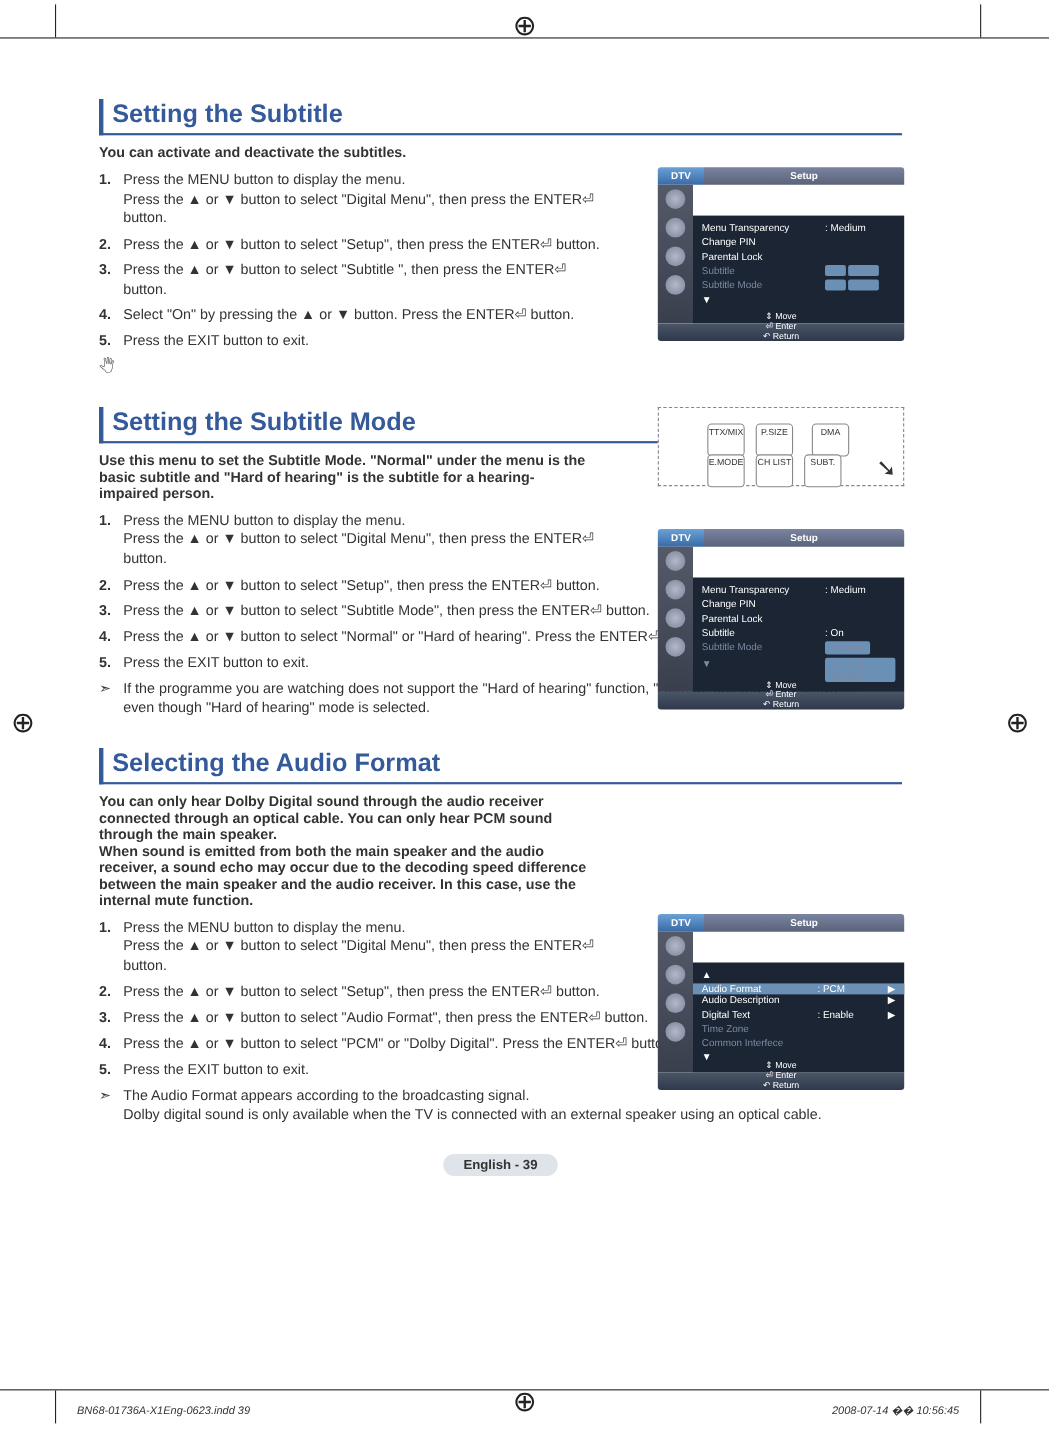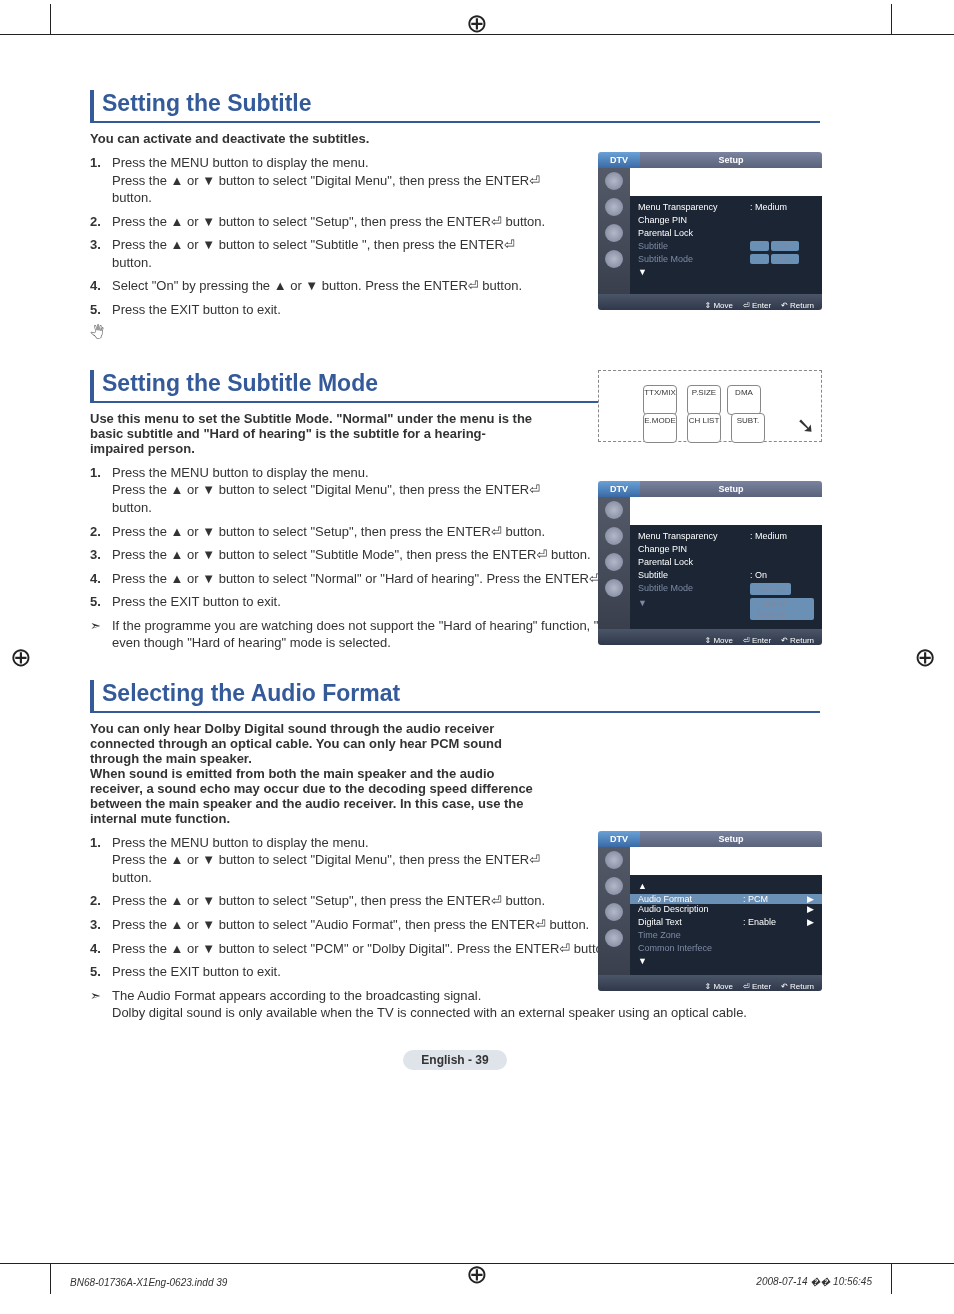--- a/index.html
+++ b/index.html
@@ -34,21 +34,21 @@
   .osd-body { display: flex; }
   .osd-side { width: 32px; background: linear-gradient(#555a68,#3a3f4d); display: flex; flex-direction: column; align-items: center; padding: 4px 0; gap: 8px; }
   .osd-side .sicon { width: 18px; height: 18px; border-radius: 50%; background: radial-gradient(#b4b9c8,#7a829a); }
   .osd-main { flex: 1; background: #1b2534; padding: 6px 8px; min-height: 98px; margin-top: 28px; }
   .osd-row { display: flex; justify-content: space-between; margin-bottom: 3px; }
   .osd-row .label { flex: 1; }
   .osd-row .val { width: 64px; text-align: left; }
   .osd-row.dim { color: #7d8aa3; }
   .osd-row.hl .val span { background: #6a90b5; padding: 0 8px; border-radius: 2px; }
   .osd-main .pill { background: #6a90b5; padding: 1px 6px; border-radius: 2px; display: inline-block; }
-  .osd-footer { background: linear-gradient(#4b5568,#2f394b); height: 16px; display: flex; justify-content: flex-end; align-items: flex-end; gap: 10px; padding: 0 8px; font-size: 8px; border-radius: 0 0 3px 3px; }
+  .osd-footer { background: linear-gradient(#4b5568,#2f394b); height: 16px; display: flex; justify-content: flex-end; align-items: center; padding: 0 8px; font-size: 8px; border-radius: 0 0 3px 3px; flex-direction: column; }
   .remote { position: absolute; width: 224px; height: 72px; border: 1px dashed #888; background: #fff; }
   .remote-inner { position: relative; width: 100%; height: 100%; }
   .rbtn { position: absolute; border: 1px solid #888; border-radius: 4px; font-size: 8px; text-align: center; background: #fff; color: #333; line-height: 14px; height: 30px; width: 34px; }
   .page-footer { text-align: center; margin-top: 24px; }
   .page-footer span { background: #dfe3ea; border-radius: 12px; padding: 3px 18px; font-size: 12px; font-weight: bold; color: #333; }
   .indd { position: absolute; bottom: 26px; font-size: 10px; color: #333; font-style: italic; }
   .indd.left { left: 70px; }
   .indd.right { right: 82px; }
 </style>
 </head>
@@ -208,21 +208,21 @@
     <span>⇕ Move</span>
     <span>⏎ Enter</span>
     <span>↶ Return</span>
   </div>
 </div>
 
 <div class="remote" style="top:370px; left:598px;">
   <div class="remote-inner">
     <div class="rbtn" style="top:14px; left:44px;">TTX/MIX</div>
     <div class="rbtn" style="top:14px; left:88px;">P.SIZE</div>
-    <div class="rbtn" style="top:14px; left:128px;">DMA</div>
+    <div class="rbtn" style="top:14px; left:139px;">DMA</div>
     <div class="rbtn" style="top:42px; left:44px;">E.MODE</div>
     <div class="rbtn" style="top:42px; left:88px;">CH LIST</div>
     <div class="rbtn" style="top:42px; left:132px;">SUBT.</div>
     <div style="position:absolute;right:6px;bottom:2px;font-size:22px;color:#333;">➘</div>
   </div>
 </div>
 
 <div class="osd" style="top:481px; left:598px;">
   <div class="osd-header">
     <div class="osd-tab">DTV</div>

